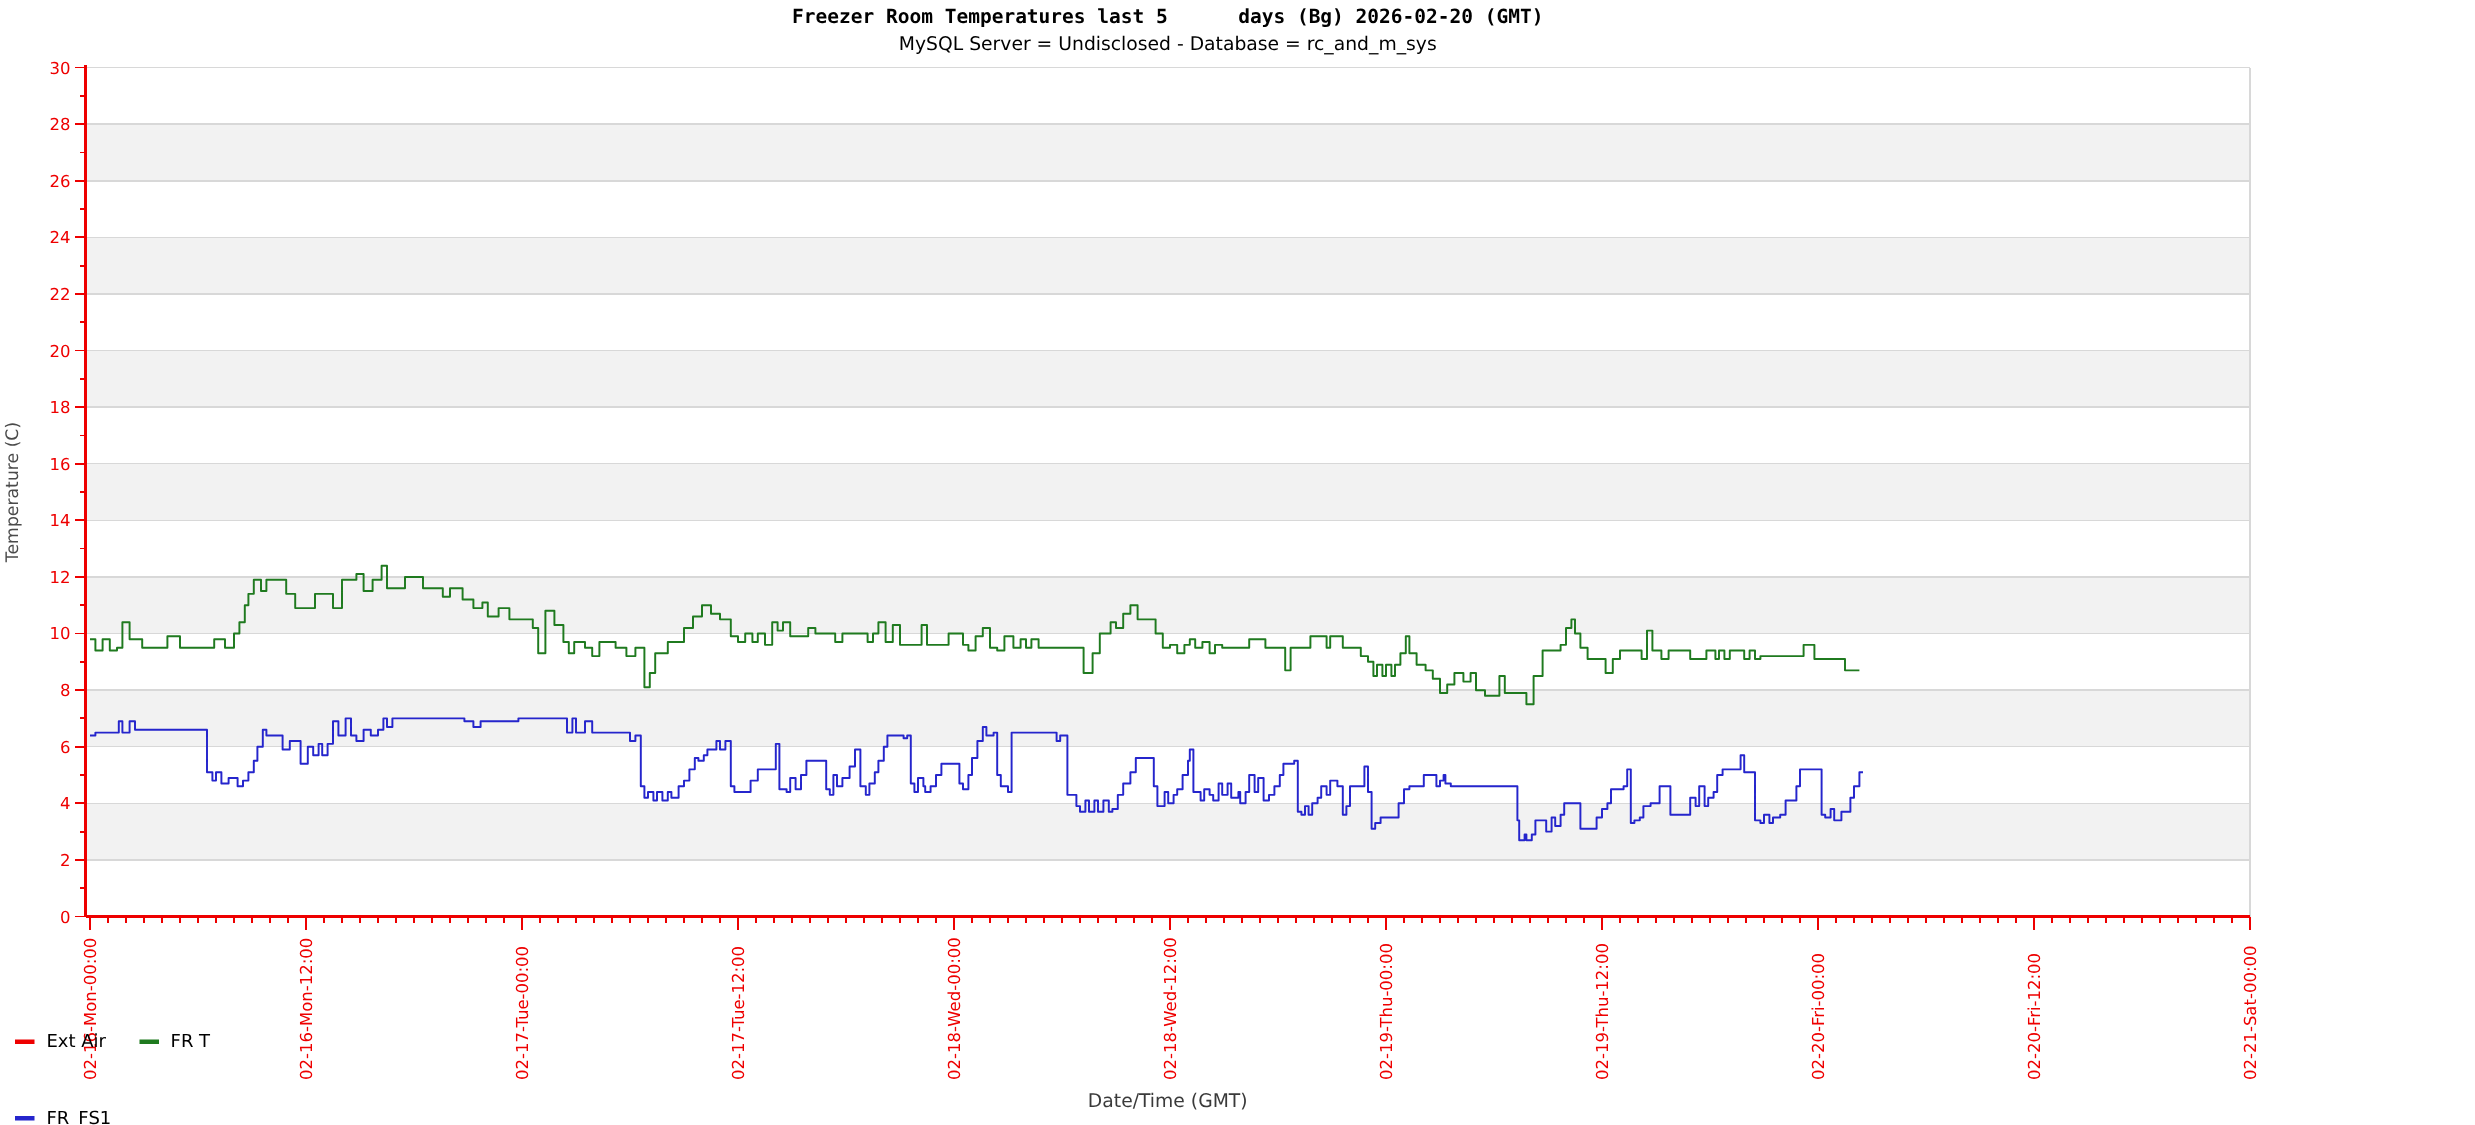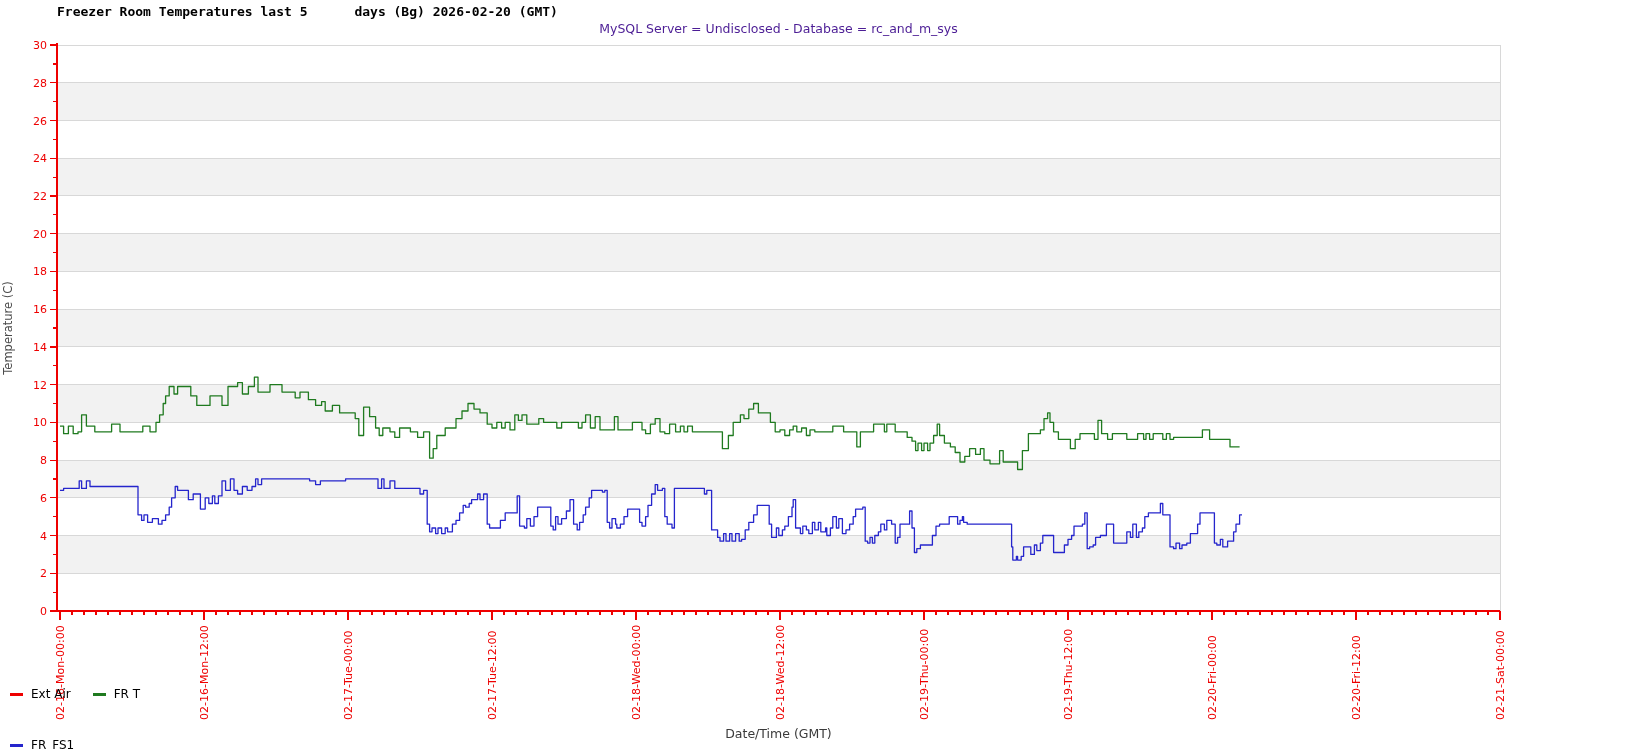--- a/index.html
+++ b/index.html
@@ -1,23 +1,23 @@
 <!DOCTYPE html>
 <html><head>
 <meta charset="utf-8">
 <style>
   html,body{margin:0;padding:0;background:#fff;}
   #page{position:relative;width:1650px;height:750px;background:#ffffff;overflow:hidden;
         font-family:"DejaVu Sans",sans-serif;}
   #chart-svg{position:absolute;left:0;top:0;}
-  .title{position:absolute;left:57px;top:4px;width:1443px;
+  .title{position:absolute;left:57px;top:4px;width:1443px;text-align:center;
          font-family:"DejaVu Sans Mono",monospace;font-weight:bold;font-size:13px;color:#000;
          white-space:pre;}
   .subtitle{position:absolute;left:57px;top:21px;width:1443px;text-align:center;
-            font-family:"DejaVu Sans",sans-serif;font-size:12.5px;color:#4c1d95;white-space:pre;}
+            font-family:"DejaVu Sans",sans-serif;font-size:12.5px;color:#000000;white-space:pre;}
   .legend{position:absolute;left:10px;display:flex;align-items:center;font-size:12px;color:#000;}
   .legend-row1{top:687px;}
   .legend-row2{top:705px;margin-top:33px;}
   .legend-item{display:flex;align-items:center;margin-right:22px;}
   .swatch{display:inline-block;width:13px;height:3px;margin-right:8px;}
 </style>
 </head>
 <body>
 
 <div id="page">

